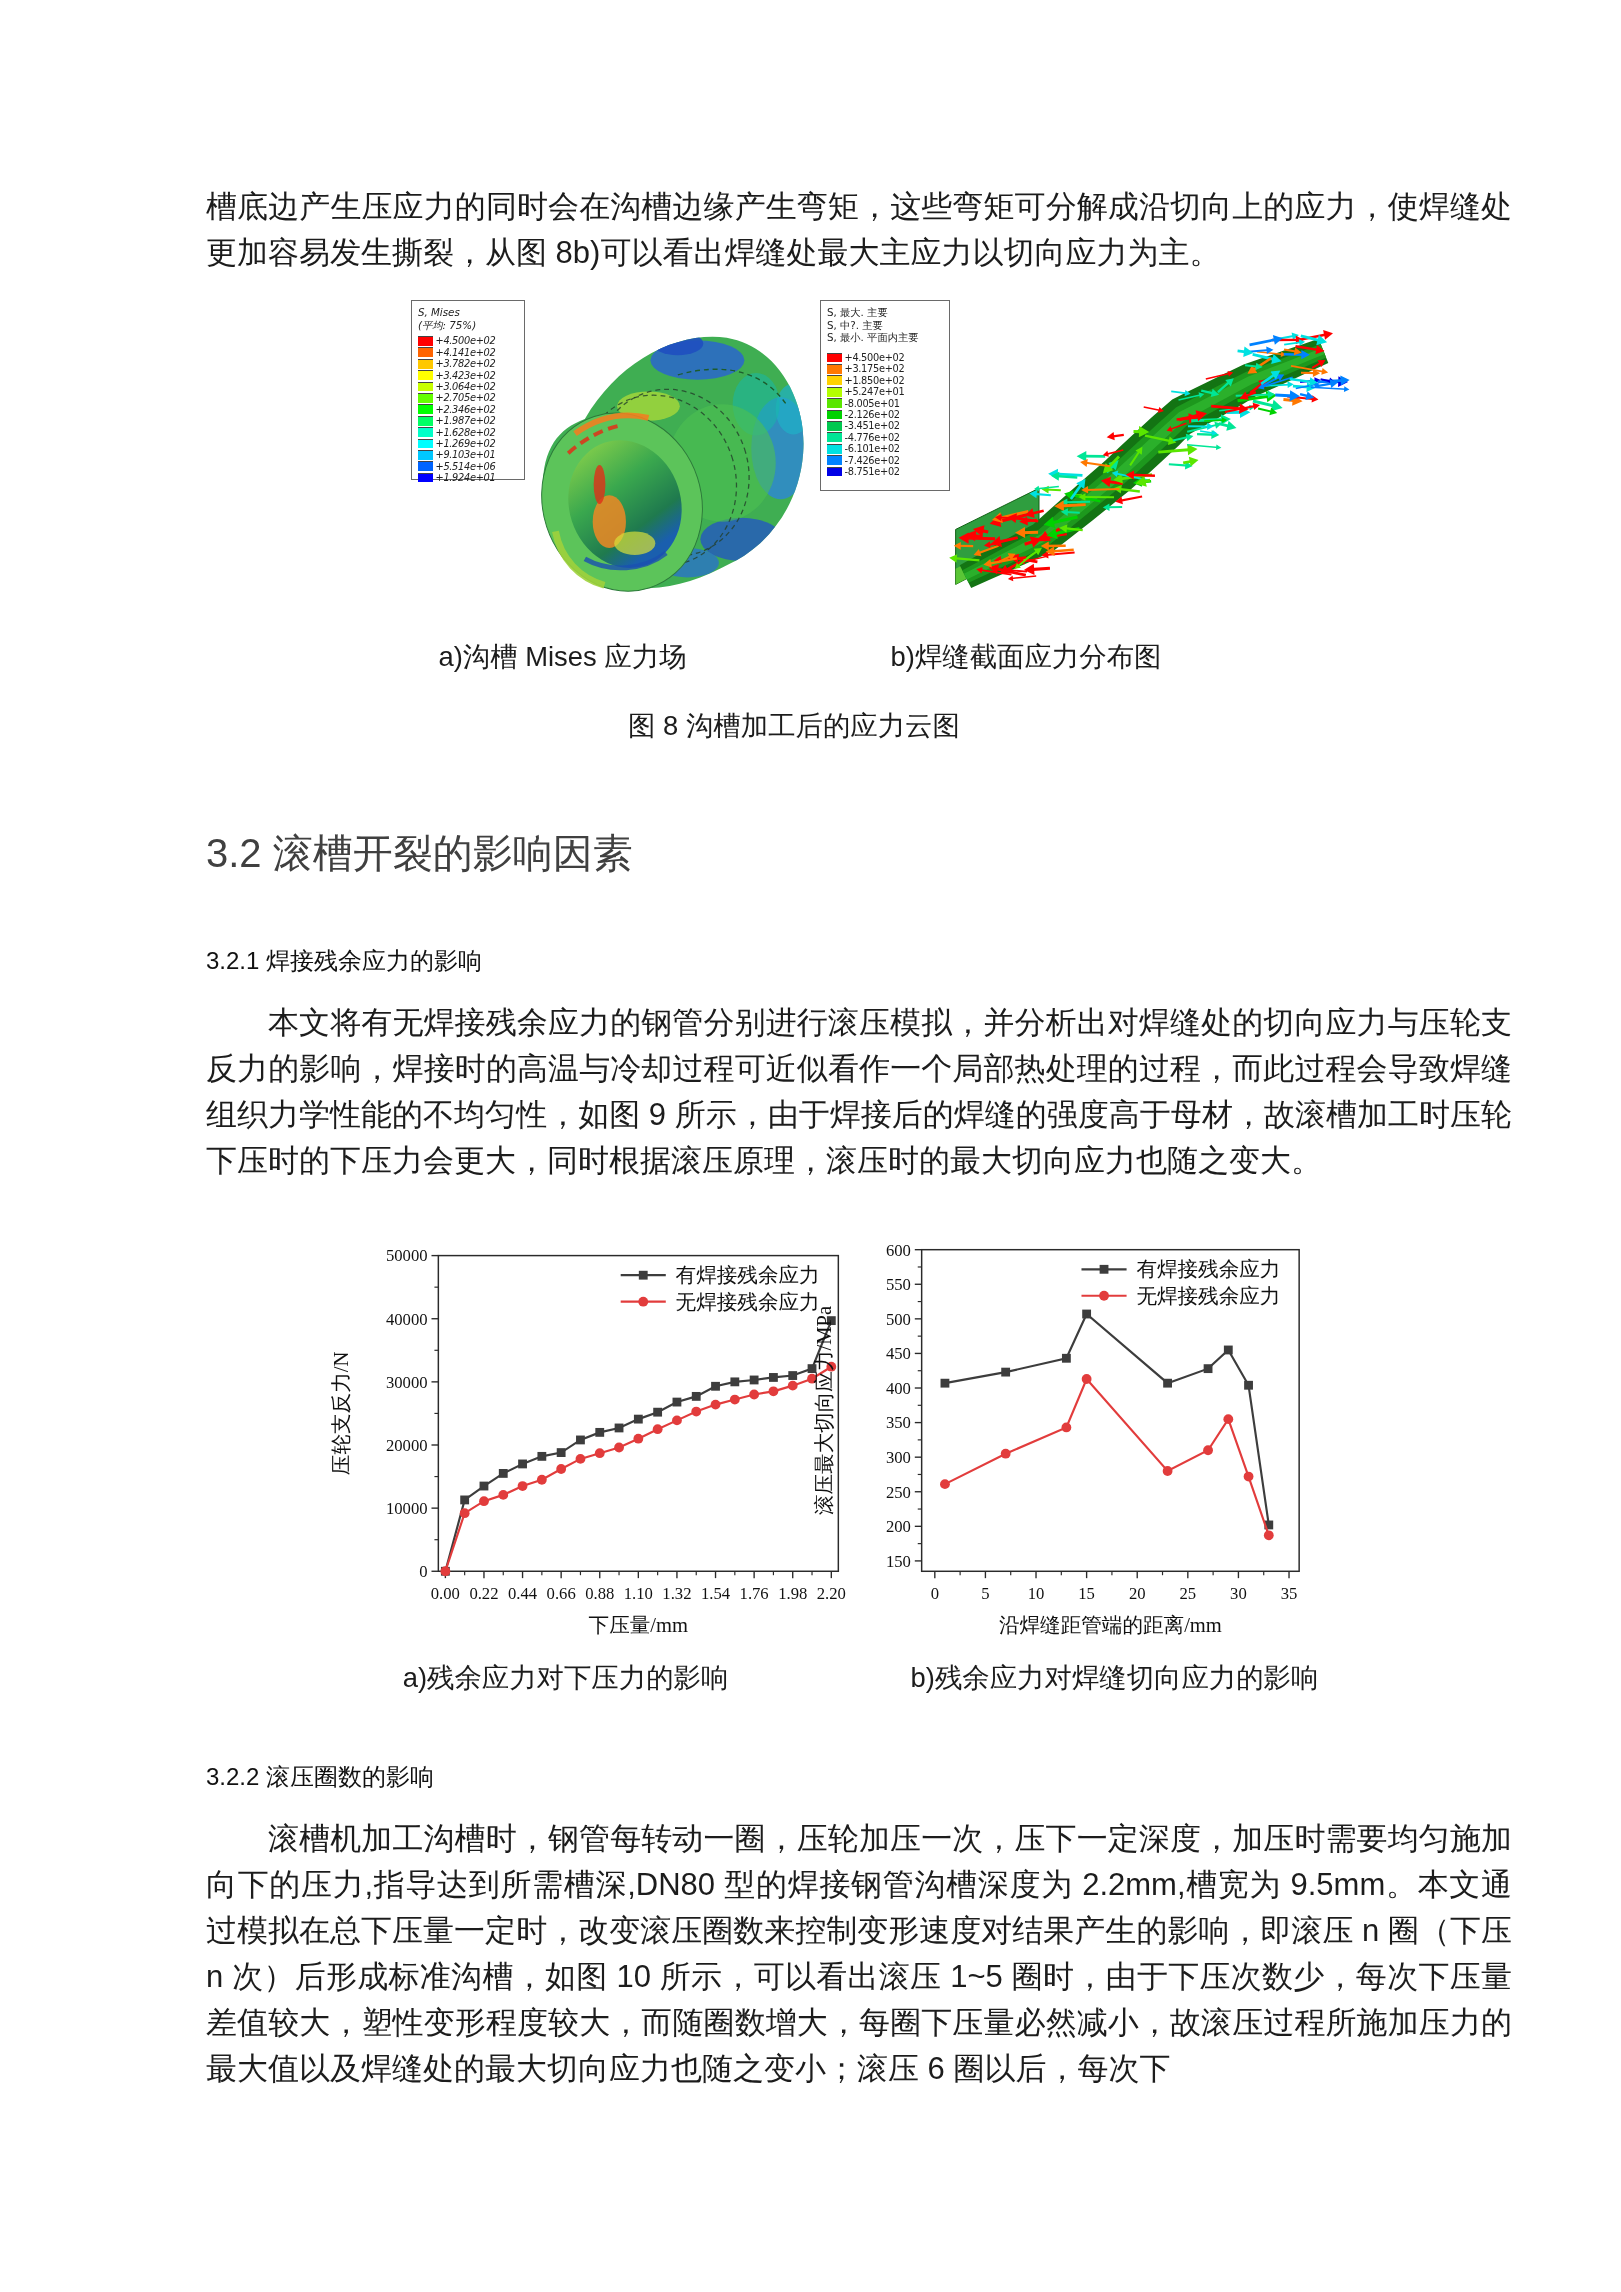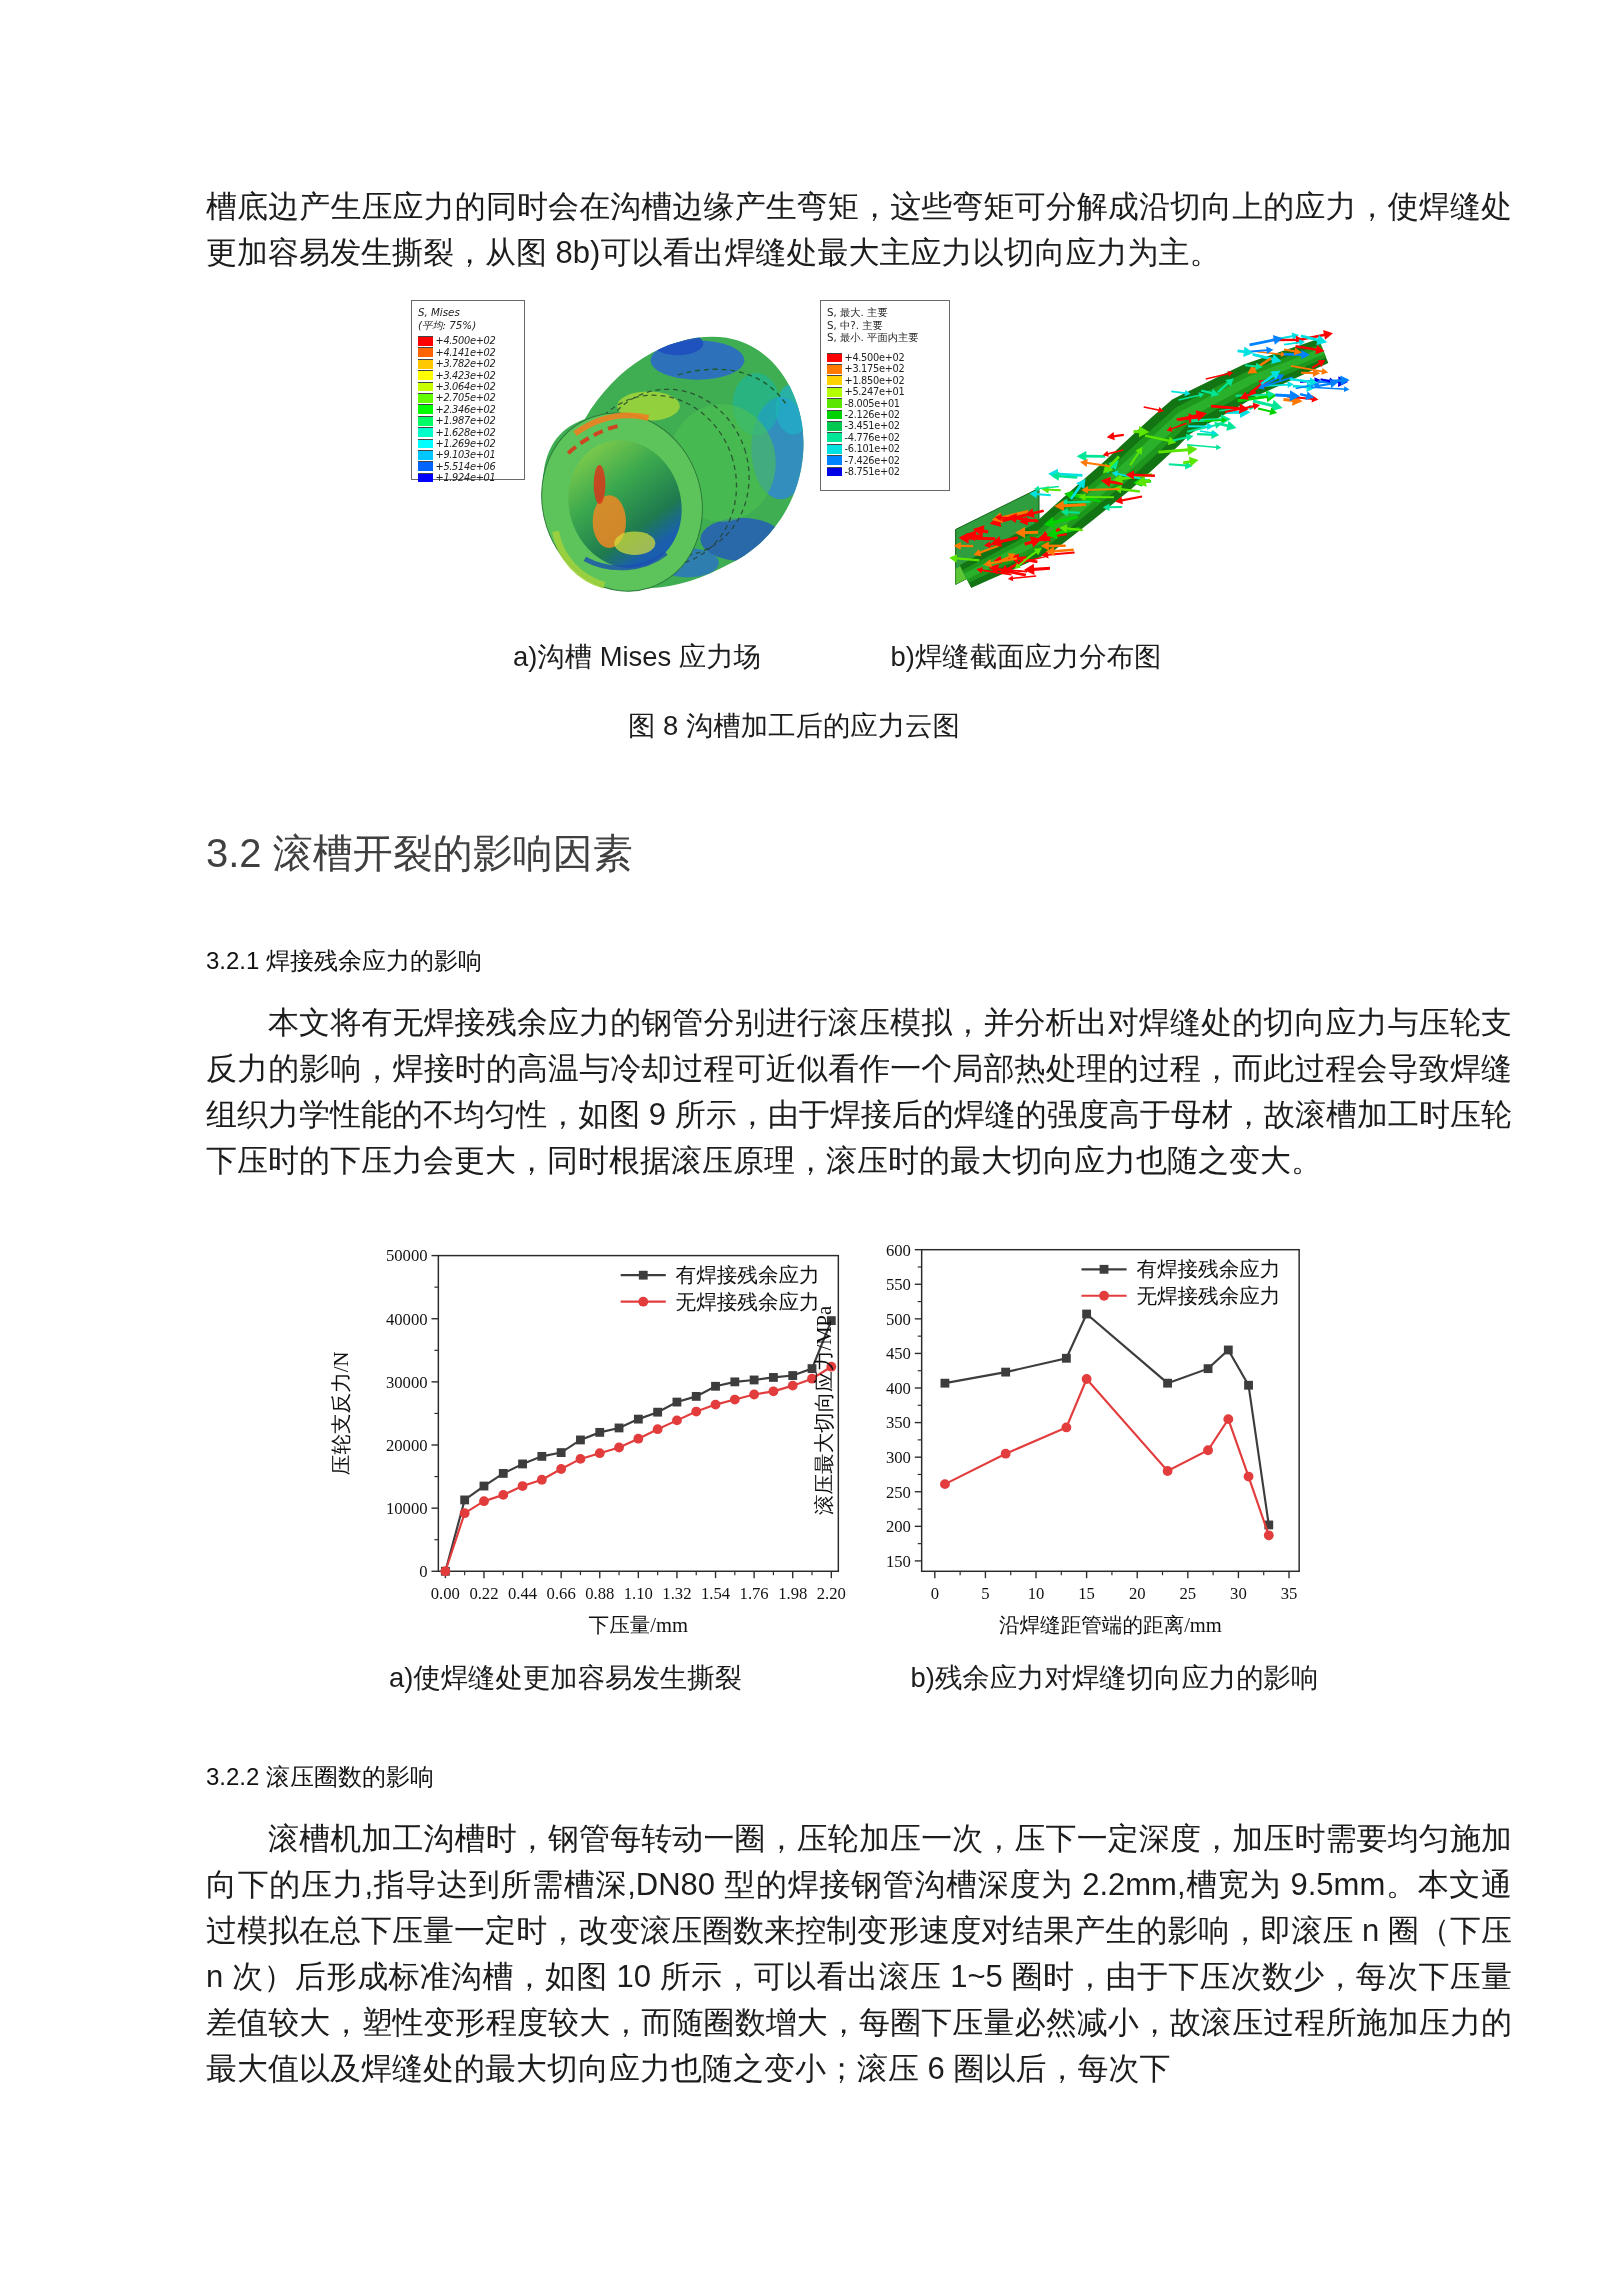--- a/index.html
+++ b/index.html
@@ -455,21 +455,21 @@
       <line x1="140.38391538957237" y1="260.75579724713305" x2="117.1167103090368" y2="262.4296299149403" stroke="#ff7800" stroke-width="2.611457180976868"></line>
       <polygon points="111.80306976139651,262.8118909171896 120.30873142206848,257.3039520781038 121.00954325952553,267.04562641544436" fill="#ff7800"></polygon>
       <line x1="146.5640879808765" y1="222.97766626975152" x2="131.5627375466803" y2="222.18862665322337" stroke="#00e696" stroke-width="2.1001631528139115"></line>
       <polygon points="127.28431883494386,221.9635907889881 134.6212995633869,218.41676674362182 134.20873381228893,226.2605343818053" fill="#00e696"></polygon>
       <line x1="273.4127722191014" y1="129.40025146669058" x2="293.7011783933218" y2="128.54927674829398" stroke="#00d200" stroke-width="1.557433158159256"></line>
       <polygon points="296.87555094194556,128.4161312087945 291.7069801054472,131.5478819441987 291.46287994969816,125.72819893838853" fill="#00d200"></polygon>
       <line x1="251.97912532900796" y1="172.12839143234442" x2="262.2484694376898" y2="170.2502757937734" stroke="#5ae600" stroke-width="2.6749398678541185"></line>
       <polygon points="267.6163155033083,169.2685737946402 259.5697988931496,175.82526935334585 257.7700118947387,165.98421823304528" fill="#5ae600"></polygon>
     </svg>
 
-  <div class="caption" style="left:294px;top:639px;width:421px;text-align:right;">a)沟槽 Mises 应力场</div>
+  <div class="caption" style="left:306px;top:639px;width:421px;">a)沟槽 Mises 应力场</div>
   <div class="caption" style="left:774px;top:639px;width:412px;">b)焊缝截面应力分布图</div>
   <div class="caption" style="left:160px;top:708px;width:1176px;">图 8 沟槽加工后的应力云图</div>
 
   <div class="h2" style="top:826px;">3.2 滚槽开裂的影响因素</div>
   <div class="h3" style="top:945px;">3.2.1 焊接残余应力的影响</div>
   <div class="para indent" style="top:1000px;">本文将有无焊接残余应力的钢管分别进行滚压模拟，并分析出对焊缝处的切向应力与压轮支反力的影响，焊接时的高温与冷却过程可近似看作一个局部热处理的过程，而此过程会导致焊缝组织力学性能的不均匀性，如图 9 所示，由于焊接后的焊缝的强度高于母材，故滚槽加工时压轮下压时的下压力会更大，同时根据滚压原理，滚压时的最大切向应力也随之变大。</div>
 
   <svg id="chart-a-svg" width="549" height="402" viewBox="0 0 560 410" style="left:260px;top:1234px;">
       <rect x="135" y="22" width="408" height="322" fill="none" stroke="#2a2a2a" stroke-width="1.5"></rect>
       <line x1="142.1578947368421" y1="344" x2="142.1578947368421" y2="351" stroke="#2a2a2a" stroke-width="1.4"></line>
@@ -651,20 +651,20 @@
       <circle cx="406.39142091152814" cy="247.36344086021506" r="5" fill="#e23c3c"></circle>
       <circle cx="427.03485254691685" cy="307.3204301075269" r="5" fill="#e23c3c"></circle>
       <line x1="236" y1="36" x2="282" y2="36" stroke="#3d3d3d" stroke-width="2.2"></line>
       <rect x="254.5" y="31.5" width="9" height="9" fill="#3d3d3d"></rect>
       <text x="292" y="43" font-size="21" text-anchor="start" class="chart-text">有焊接残余应力</text>
       <line x1="236" y1="63" x2="282" y2="63" stroke="#e23c3c" stroke-width="2.2"></line>
       <circle cx="259" cy="63" r="5" fill="#e23c3c"></circle>
       <text x="292" y="70" font-size="21" text-anchor="start" class="chart-text">无焊接残余应力</text>
     </svg>
 
-  <div class="caption" style="left:289px;top:1660px;width:461px;">a)使焊缝处更加容易发生撕裂</div>
+  <div class="caption" style="left:289px;top:1660px;width:461px;">a)残余应力对下压力的影响</div>
   <div class="caption" style="left:794px;top:1660px;width:549px;">b)残余应力对焊缝切向应力的影响</div>
 
   <div class="h3" style="top:1761px;">3.2.2  滚压圈数的影响</div>
   <div class="para indent" style="top:1816px;">滚槽机加工沟槽时，钢管每转动一圈，压轮加压一次，压下一定深度，加压时需要均匀施加向下的压力,指导达到所需槽深,DN80 型的焊接钢管沟槽深度为 2.2mm,槽宽为 9.5mm。本文通过模拟在总下压量一定时，改变滚压圈数来控制变形速度对结果产生的影响，即滚压 n 圈（下压 n 次）后形成标准沟槽，如图 10 所示，可以看出滚压 1~5 圈时，由于下压次数少，每次下压量差值较大，塑性变形程度较大，而随圈数增大，每圈下压量必然减小，故滚压过程所施加压力的最大值以及焊缝处的最大切向应力也随之变小；滚压 6 圈以后，每次下</div>
 
 </div>
 
 
 </body></html>

